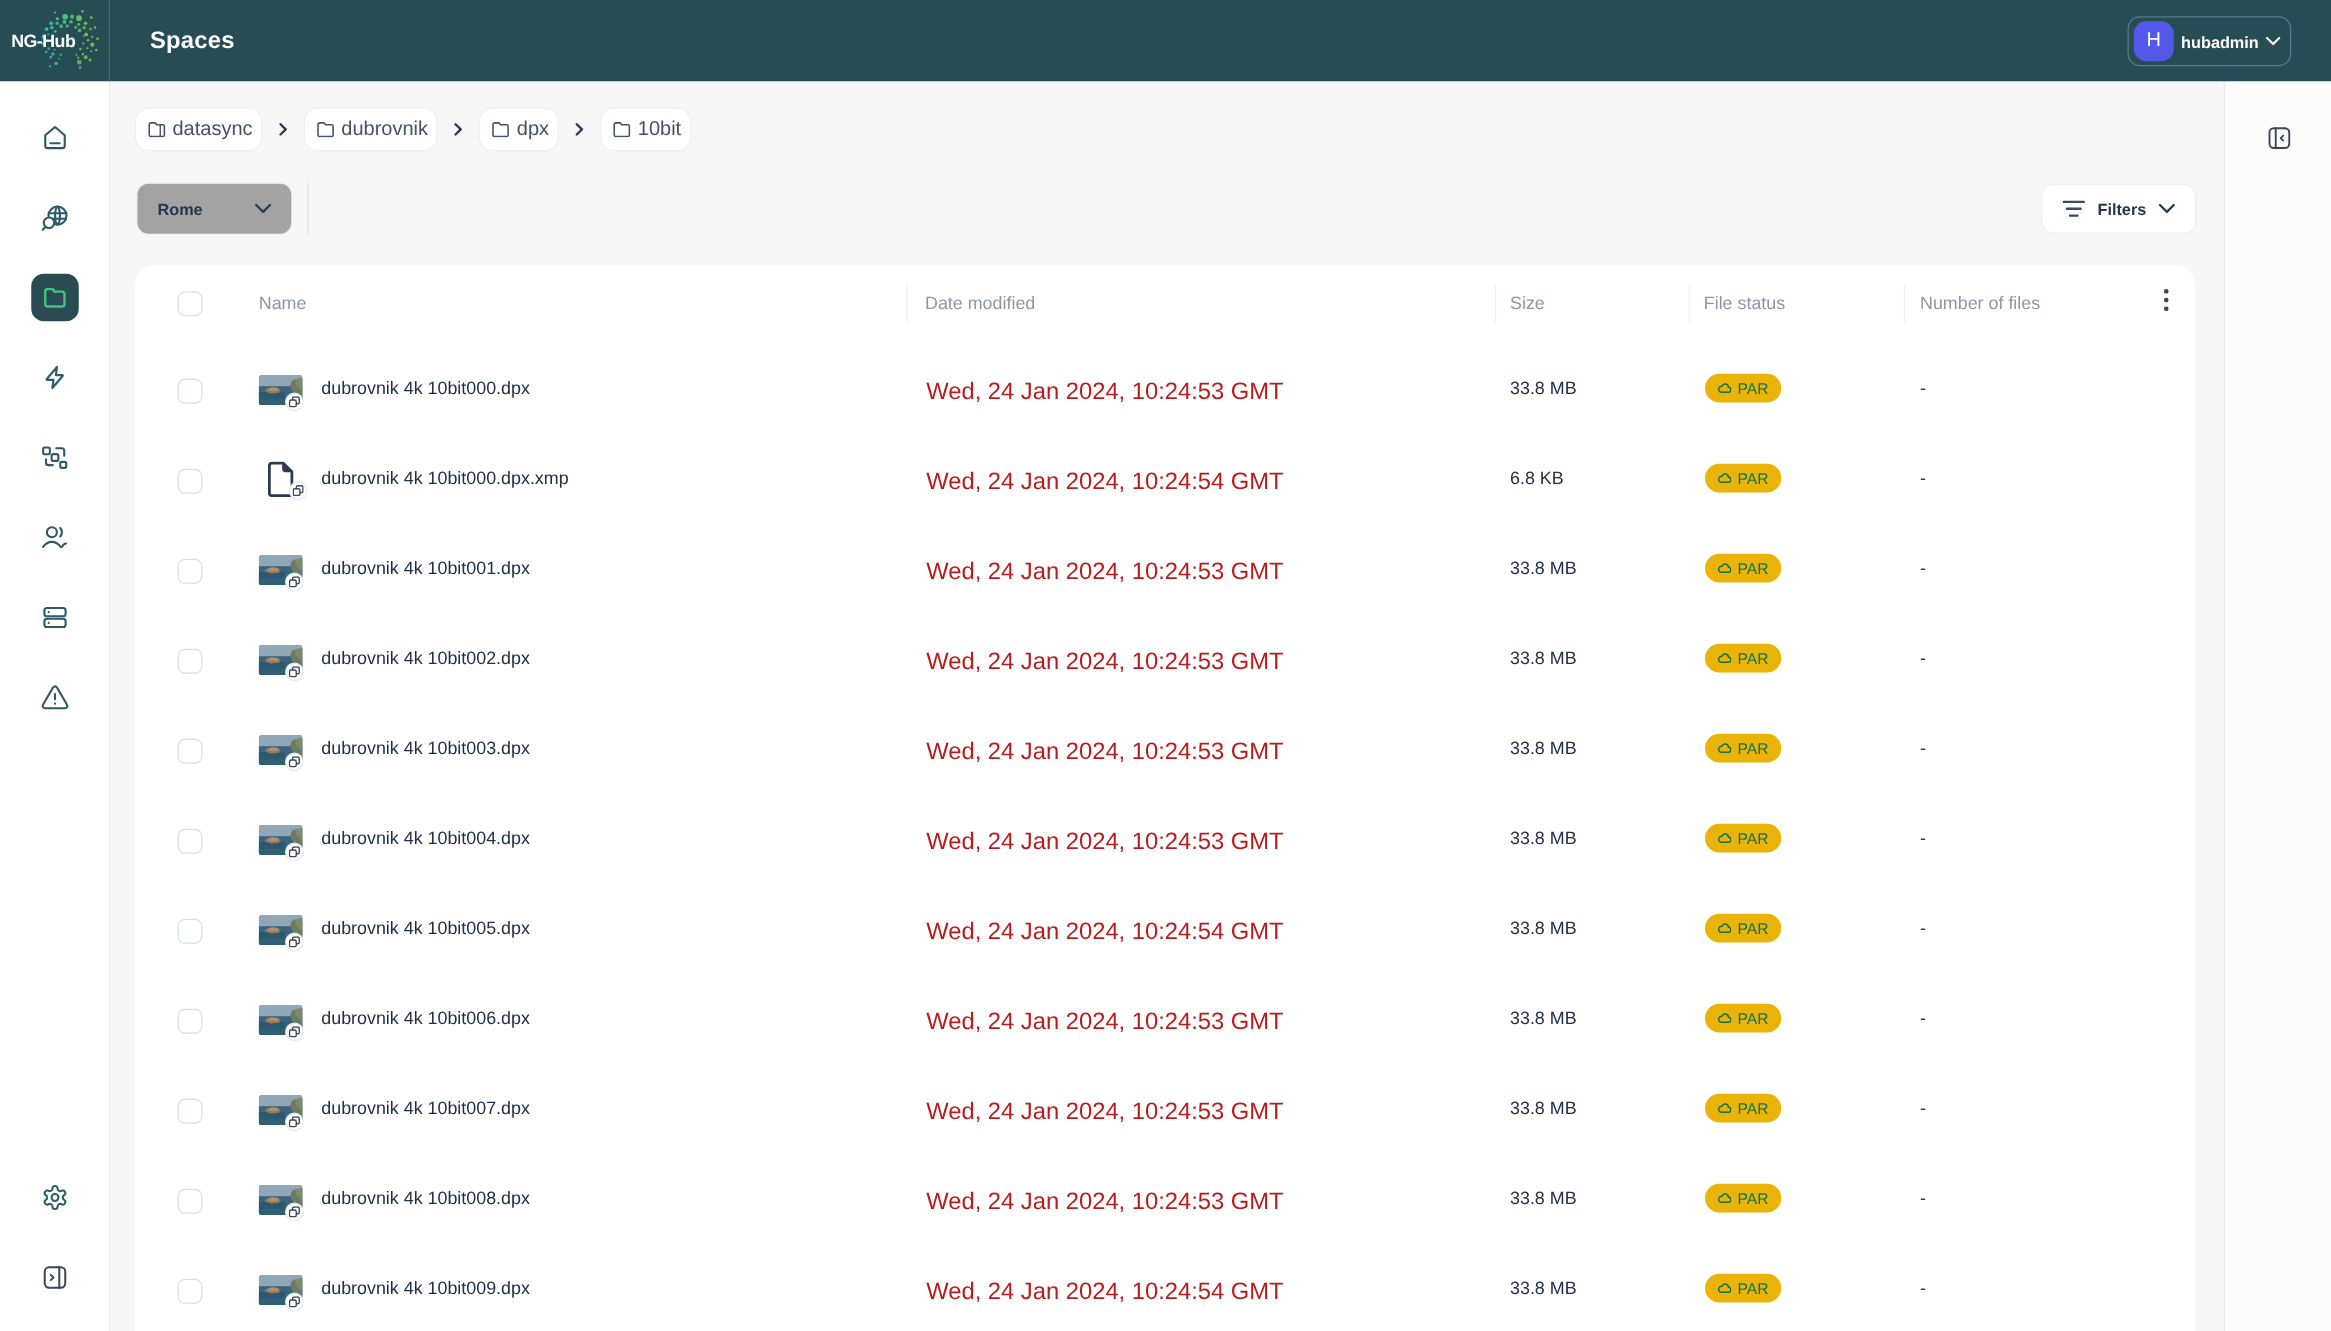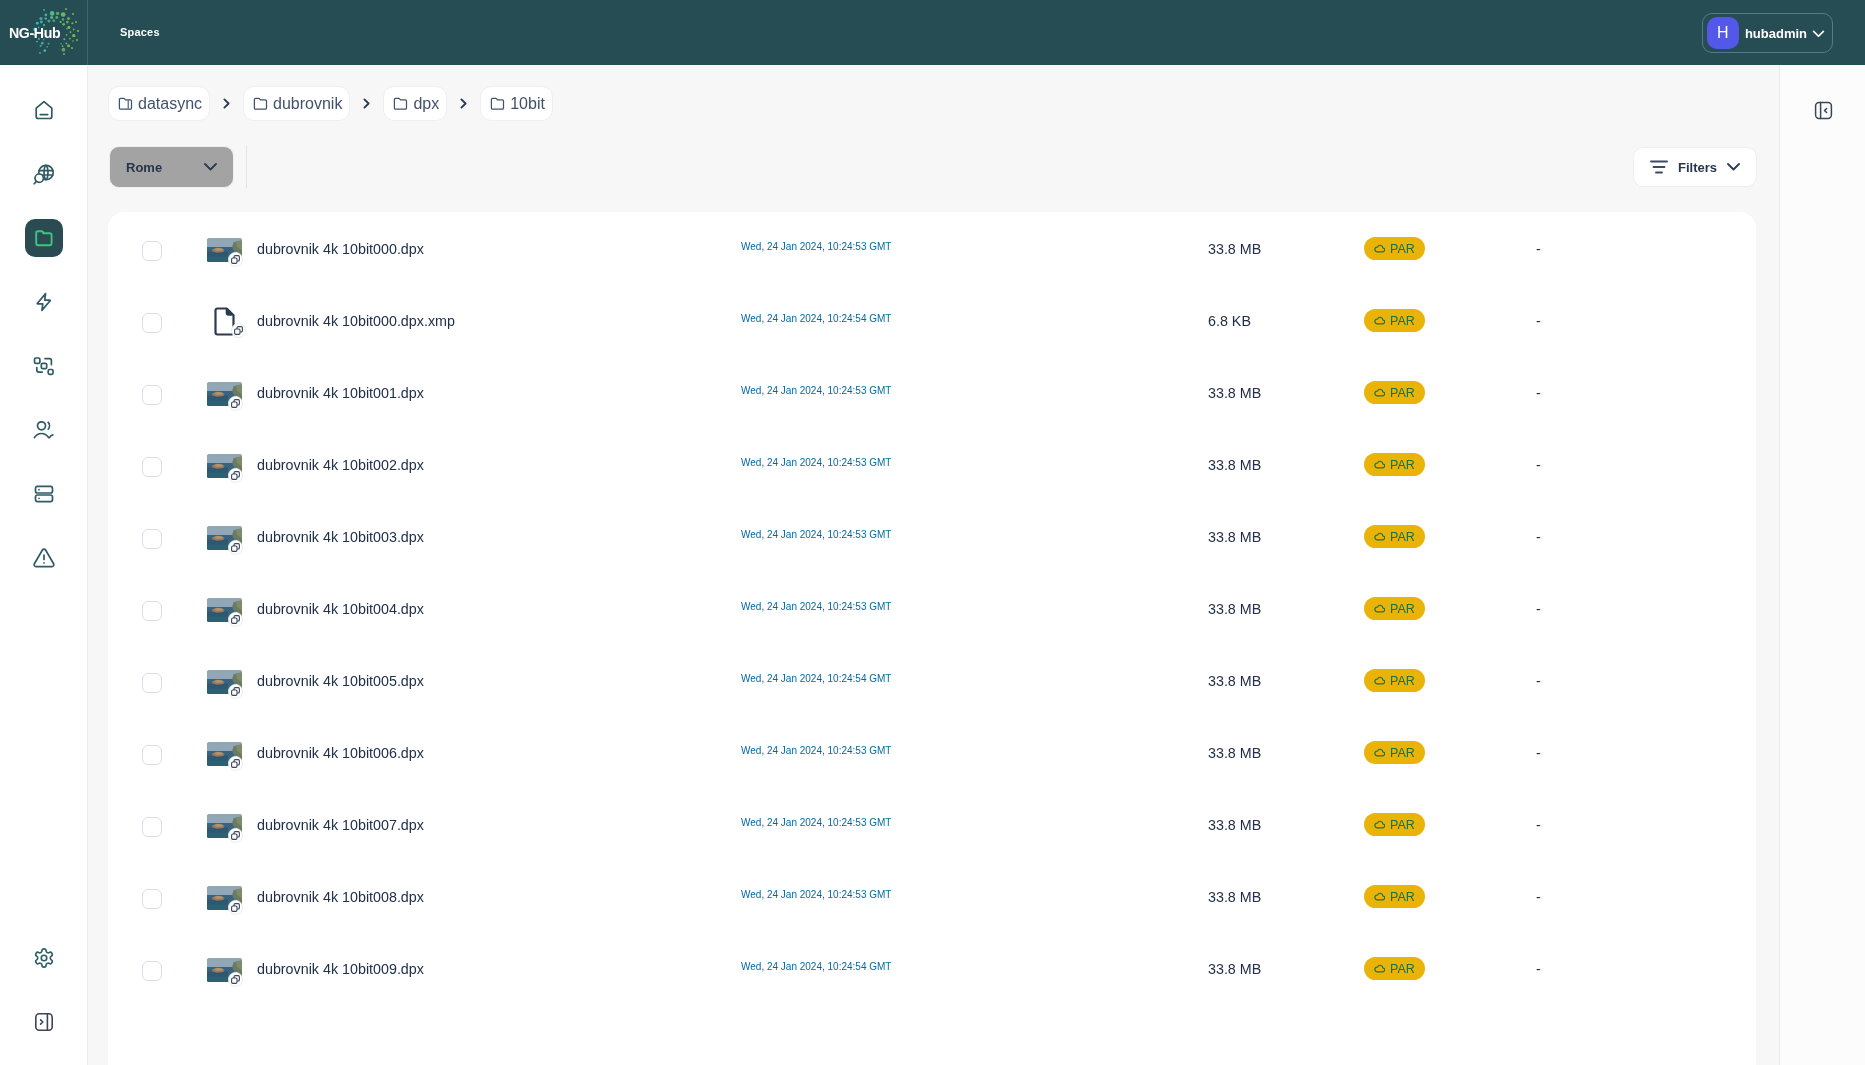--- a/index.html
+++ b/index.html
@@ -1,19 +1,19 @@
 <!DOCTYPE html>
 <html><head>
 <meta charset="utf-8">
 <style>
 * { margin:0; padding:0; box-sizing:border-box; }
 html,body { width:1865px; height:1065px; overflow:hidden; background:#f7f7f8; font-family:"Liberation Sans", sans-serif; }
 .topbar { position:absolute; left:0; top:0; width:1865px; height:65px; background:#264c54; z-index:5; }
 .logoBox { position:absolute; left:0; top:0; width:88px; height:65px; border-right:1px solid #41666d; }
-.title { position:absolute; left:120px; top:0; height:68px; line-height:65px; color:#ffffff; font-size:11px; font-weight:bold; letter-spacing:0.2px; }
+.title { position:absolute; left:120px; top:0; height:68px; line-height:65px; color:#ffffff; font-size:19px; font-weight:bold; letter-spacing:0.2px; }
 .userchip { position:absolute; right:32px; top:13px; height:40px; border:1px solid #537d84; border-radius:10px; display:flex; align-items:center; padding:4px; }
 .avatar { width:32px; height:32px; border-radius:10px; background:#5458e8; color:#fff; font-size:16px; display:flex; align-items:center; justify-content:center; }
 .uname { color:#fff; font-size:13px; font-weight:bold; margin-left:6px; }
 .uchev { margin-left:5px; margin-right:3px; }
 .sidebar { position:absolute; left:0; top:65px; width:88px; height:1000px; background:#ffffff; border-right:1px solid #ececee; z-index:4; }
 .navicon { position:absolute; left:0; width:88px; display:flex; justify-content:center; }
 .activebtn { position:absolute; left:25px; top:154px; width:38px; height:38px; background:#2a4b51; border-radius:10px; display:flex; align-items:center; justify-content:center; }
 .rightpanel { position:absolute; right:0; top:65px; width:86px; height:1000px; background:#fcfcfd; border-left:1px solid #e9eaec; z-index:4; }
 .main { position:absolute; left:88px; top:65px; width:1691px; height:1000px; background:#f7f7f8; }
 .crumbs { position:absolute; left:108px; top:86px; display:flex; align-items:center; }
@@ -28,21 +28,21 @@
 .searchbox span { color:#9aa2b0; font-size:13.5px; margin-left:11px; }
 .filtersbtn { position:absolute; left:1525px; top:1px; width:124px; height:40px; background:#fff; border:1px solid #efeff1; border-radius:10px; display:flex; align-items:center; justify-content:center; gap:10px; }
 .filtersbtn b { font-size:13px; color:#26364e; font-weight:bold; }
 .card { position:absolute; left:108px; top:212px; width:1648px; height:860px; background:#ffffff; border-radius:16px 16px 0 0; }
 .thead { position:relative; height:62px; }
 .hcell { position:absolute; top:0; height:62px; display:flex; align-items:center; color:#8d96a8; font-size:14.3px; }
 .hdiv { position:absolute; top:16px; width:1px; height:30px; background:#eceef2; }
 .row { position:relative; height:72px; }
 .cbx { position:absolute; left:34px; width:20px; height:20px; border:1.5px solid #d9dee8; border-radius:6px; background:#fff; }
 .fname { position:absolute; left:149px; font-size:14.3px; color:#20304a; }
-.dcell { position:absolute; left:633px; font-size:10px; color:#0369a1; }
+.dcell { position:absolute; left:633px; font-size:19px; color:#b91c1c; }
 .scell { position:absolute; left:1100px; font-size:14.3px; color:#232f46; }
 .pill { position:absolute; left:1256px; height:23px; background:#eab308; border-radius:12px; display:flex; align-items:center; padding:0 10px 0 10px; }
 .pill span { color:#15734a; font-size:12.5px; font-weight:normal; margin-left:5px; }
 .ncell { position:absolute; left:1428px; font-size:14.3px; color:#232f46; }
 .thumbwrap { position:absolute; left:99px; width:36px; height:24px; }
 .badge { position:absolute; width:15px; height:15px; background:#fff; border:1px solid #e7eaef; border-radius:50%; display:flex; align-items:center; justify-content:center; }
 .kebab { position:absolute; left:1623px; top:19px; width:20px; height:24px; }
 </style>
 </head>
 <body>
@@ -254,20 +254,37 @@
         <path d="M3.5 7 h11"></path>
         <path d="M6 12.5 h6"></path>
       </svg>
       <b>Filters</b>
       <svg width="13" height="8" viewBox="0 0 13 8" fill="none" stroke="#2b3b52" stroke-width="1.8" stroke-linecap="round" stroke-linejoin="round">
         <path d="M1 1 L6.5 6.5 L12 1"></path>
       </svg>
     </div>
 </div>
 <div class="card">
+  <div class="thead">
+    <div class="cbx" style="top:21px"></div>
+    <div class="hcell" style="left:99px">Name</div>
+    <div class="hdiv" style="left:617px"></div>
+    <div class="hcell" style="left:632px">Date modified</div>
+    <div class="hdiv" style="left:1088px"></div>
+    <div class="hcell" style="left:1100px">Size</div>
+    <div class="hdiv" style="left:1243px"></div>
+    <div class="hcell" style="left:1255px">File status</div>
+    <div class="hdiv" style="left:1415px"></div>
+    <div class="hcell" style="left:1428px">Number of files</div>
+    <div class="kebab"><svg width="4" height="18" viewBox="0 0 4 18" fill="#3a4557">
+          <circle cx="2" cy="2" r="1.9"></circle>
+          <circle cx="2" cy="9" r="1.9"></circle>
+          <circle cx="2" cy="16" r="1.9"></circle>
+        </svg></div>
+  </div>
   <div class="row">
       <div class="cbx" style="top:29px"></div>
       <div class="thumbwrap" style="top:26px">
         <svg width="35" height="24" viewBox="0 0 35 24" style="border-radius:2.5px;display:block">
           <rect width="35" height="24" fill="#8aa1b2"></rect>
           <rect y="0" width="35" height="9" fill="#90a7b7"></rect>
           <rect y="9" width="35" height="15" fill="#3a647e"></rect>
           <path d="M0 13.5 h21 v10.5 h-21 z" fill="#2d5871"></path>
           <path d="M0 19 h35 v5 h-35 z" fill="#2f6071"></path>
           <path d="M5 11.6 l4.2 -1.5 5 0.3 3.2 1.3 -1.1 2.4 -6.4 0.6 -4.6 -1.3 z" fill="#97795e"></path>

